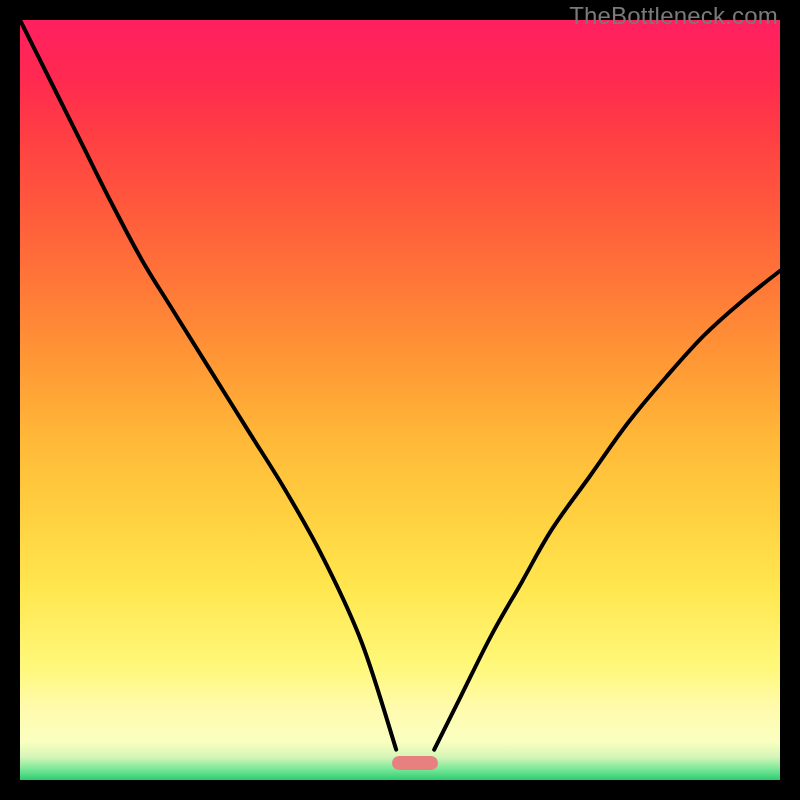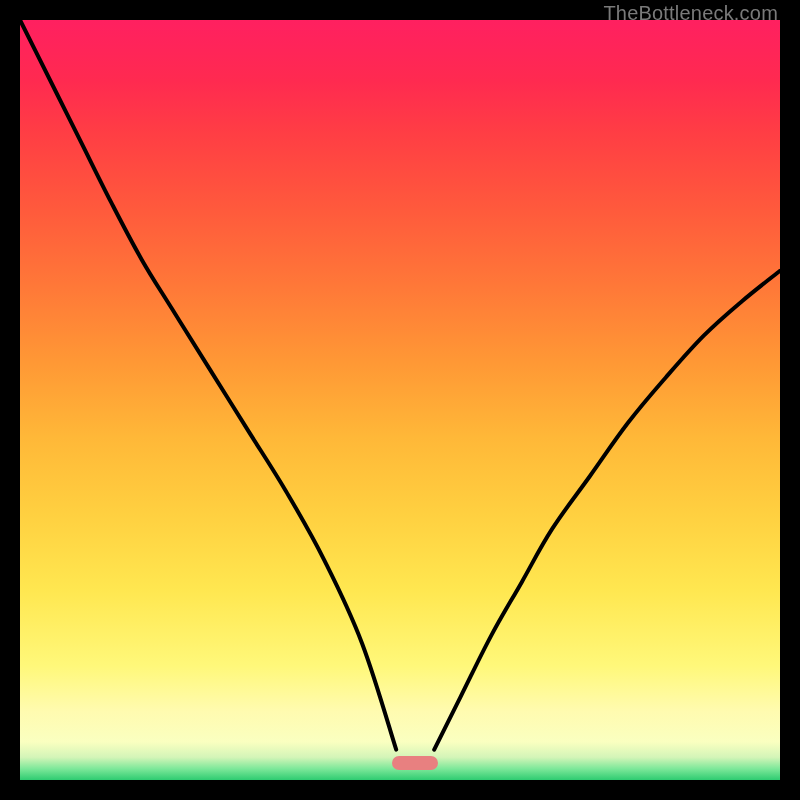--- a/index.html
+++ b/index.html
@@ -31,21 +31,21 @@
       #ff5a3c 75%,
       #ff3e44 85%,
       #ff2a50 92%,
       #ff2060 100%);
   }
   .watermark {
     position: absolute;
     top: 2px;
     right: 22px;
     font-family: Arial, Helvetica, sans-serif;
-    font-size: 20px;
+    font-size: 24px;
     font-weight: 500;
     color: #7a7a7a;
     letter-spacing: 0.2px;
   }
   svg.curve {
     position: absolute;
     left: 0;
     top: 0;
     width: 760px;
     height: 760px;

